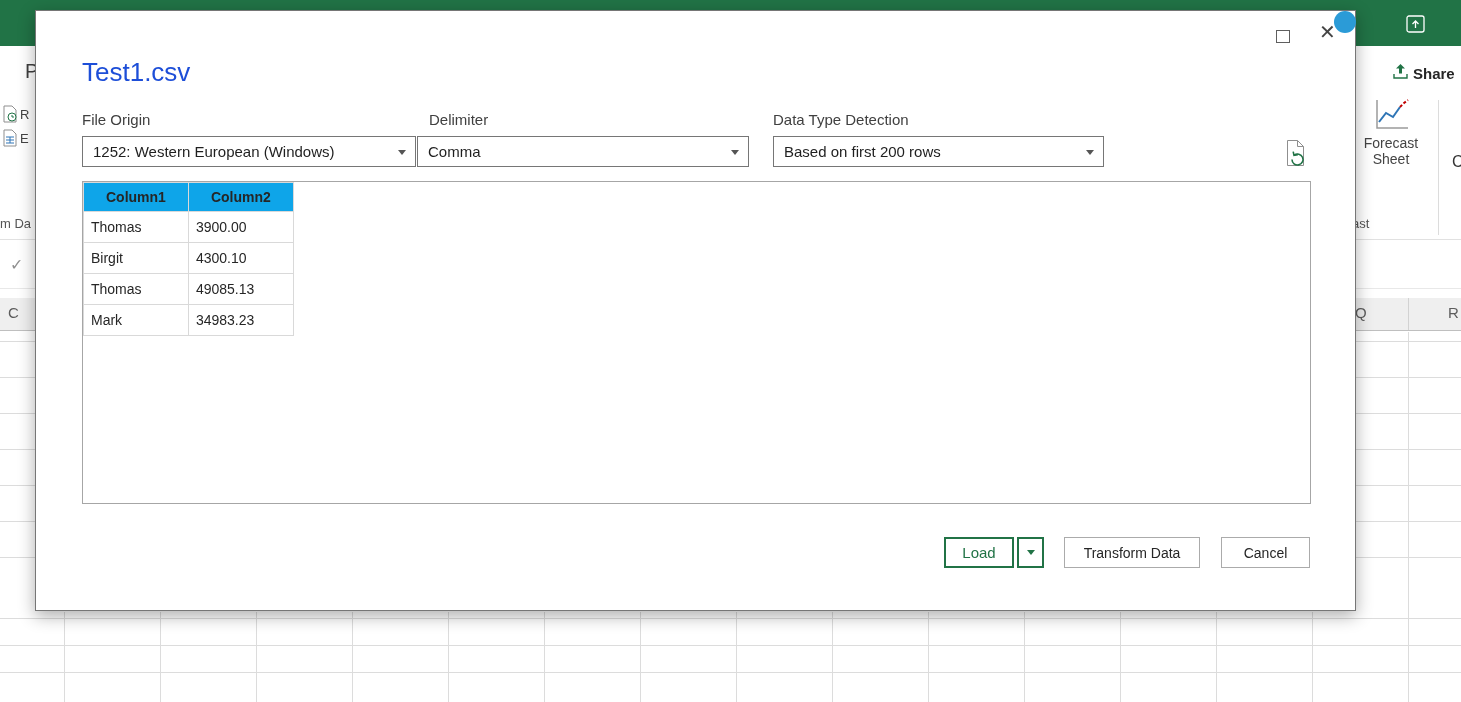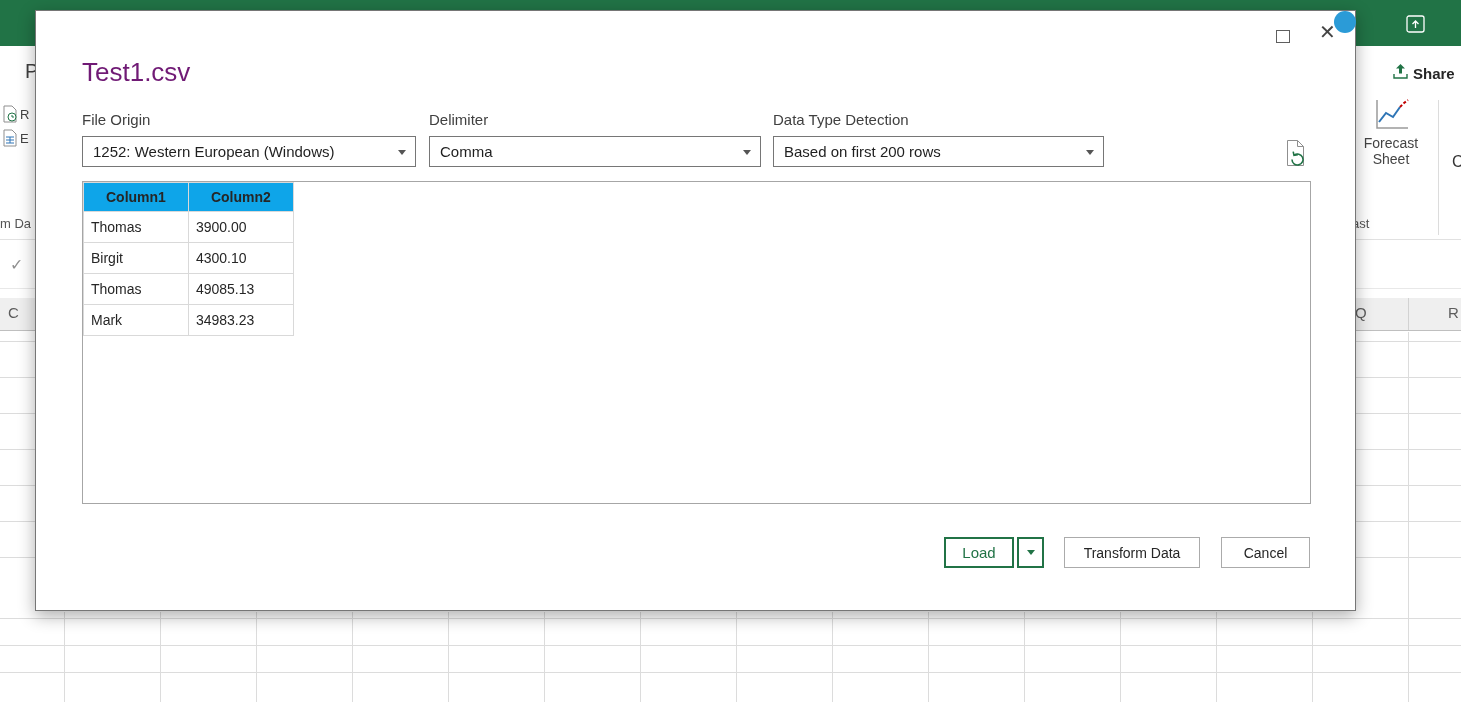--- a/index.html
+++ b/index.html
@@ -34,21 +34,21 @@
 
   .ribbon-btn { position:absolute; z-index:2; text-align:center; color:#444; font-size:14px; }
   .sep-v { position:absolute; z-index:2; width:1px; background:#DCDCDC; }
 
   .share { position:absolute; left:1392px; top:63px; z-index:2; display:flex; align-items:center; gap:4px;
            font-size:15px; font-weight:bold; color:#262626; }
 
   
   .dialog { left:35px; top:10px; width:1321px; height:601px; background:#fff;
             border:1px solid #767676; box-shadow:0 5px 16px rgba(0,0,0,.32); z-index:10; }
-  .dlg-title { position:absolute; left:46px; top:46px; font-size:26px; color:#701a75; }
+  .dlg-title { position:absolute; left:46px; top:46px; font-size:26px; color:#1d4ed8; }
   .win-max { position:absolute; left:1240px; top:19px; width:14px; height:13px; border:1px solid #5f5f5f; background:#fff; }
   .win-close { position:absolute; left:1283px; top:11px; font-size:20px; color:#444; line-height:1; }
 
   .fld-label { position:absolute; top:100px; font-size:15px; color:#404040; }
   .dropdown { position:absolute; top:125px; height:31px; border:1px solid #767676; background:#fff;
               display:flex; align-items:center; padding:0 26px 0 10px; font-size:15px; color:#1f1f1f; }
   .chev { position:absolute; right:9px; top:13px; width:0; height:0;
           border-left:4px solid transparent; border-right:4px solid transparent; border-top:5px solid #555; }
 
   .refresh { position:absolute; left:1248px; top:128px; width:24px; height:28px; }
@@ -155,21 +155,21 @@
     <div class="win-max"></div>
     <div class="win-close">✕</div>
 
     <div class="fld-label" style="left:46px;">File Origin</div>
     <div class="dropdown" style="left:46px; width:334px;">
       <span>1252: Western European (Windows)</span>
       <span class="chev"></span>
     </div>
 
     <div class="fld-label" style="left:393px;">Delimiter</div>
-    <div class="dropdown" style="left:393px; width:332px;">
+    <div class="dropdown" style="left:381px; width:332px;">
       <span>Comma</span>
       <span class="chev"></span>
     </div>
 
     <div class="fld-label" style="left:737px;">Data Type Detection</div>
     <div class="dropdown" style="left:737px; width:331px;">
       <span>Based on first 200 rows</span>
       <span class="chev"></span>
     </div>
 

